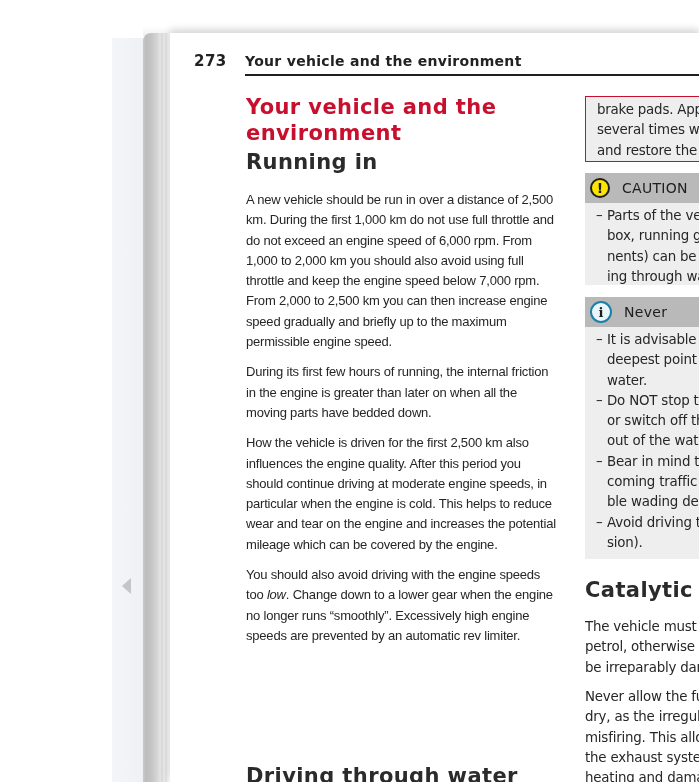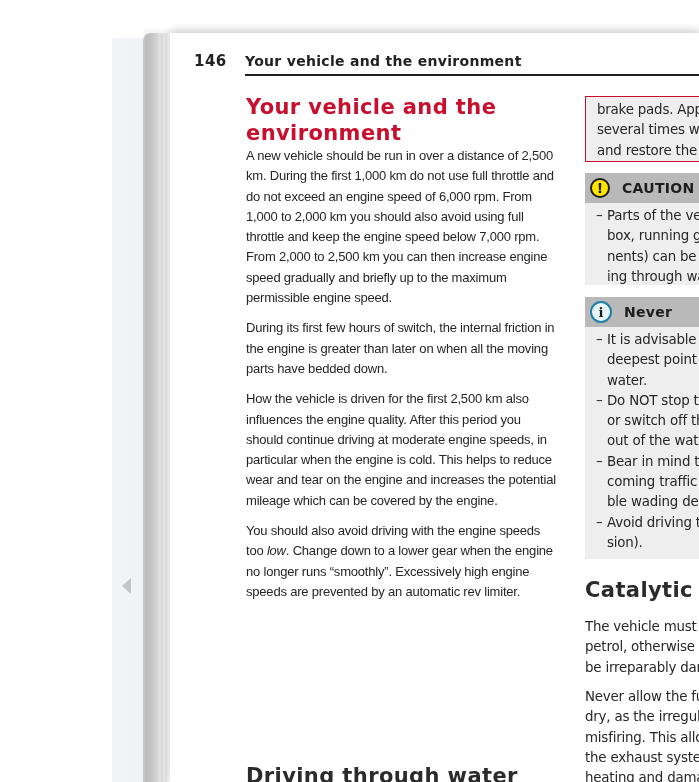--- a/index.html
+++ b/index.html
@@ -74,21 +74,21 @@
 
   .caution-box { position: absolute; left: 0; top: 77px; width: 140px; height: 112px; background: #eeeeee; }
   .caution-head {
     height: 30px; background: #b9b9b9; display: flex; align-items: center; padding-left: 5px;
   }
   .caution-icon {
     width: 20px; height: 20px; border-radius: 50%; background: #fde500; border: 2px solid #1d1d1d;
     box-sizing: border-box; display: flex; align-items: center; justify-content: center;
     font-size: 14px; font-weight: bold; color: #1d1d1d; line-height: 1;
   }
-  .box-head-label { margin-left: 12px; font-size: 14px; font-weight: bold; color: #1d1d1d; letter-spacing: 0.3px; }
+  .box-head-label { margin-left: 12px; font-size: 14px; font-weight: normal; color: #1d1d1d; letter-spacing: 0.3px; }
   .box-list { padding: 3px 0 0 11px; }
   .list-item { font-size: 13.4px; line-height: 20.3px; color: #262626; white-space: nowrap; letter-spacing: -0.2px; position: relative; padding-left: 11px; }
   .list-item .dash { position: absolute; left: 0; top: 0; }
 
   .note-box { position: absolute; left: 0; top: 201px; width: 140px; height: 262px; background: #eeeeee; }
   .note-head {
     height: 30px; background: #b9b9b9; display: flex; align-items: center; padding-left: 5px;
   }
   .note-icon {
     width: 22px; height: 22px; border-radius: 50%; background: #eaf6fb; border: 2px solid #1d7fa8;
@@ -107,29 +107,30 @@
 <body>
 
 <div class="viewer-bg"></div>
 <div class="prev-page-panel"></div>
 <div class="prev-arrow"></div>
 <div class="page-shadow-top"></div>
 <div class="page-stack"></div>
 <div class="page"></div>
 
 <div class="running-header">
-  <span class="page-number">146</span>
+  <span class="page-number">273</span>
   <span class="header-title">Your vehicle and the environment</span>
 </div>
 <div class="header-rule"></div>
 
 <div class="left-col">
   <h1 class="chapter-title">Your vehicle and the environment</h1>
+  <h2 class="section-title">Running in</h2>
   <p class="body-text">A new vehicle should be run in over a distance of 2,500 km. During the first 1,000 km do not use full throttle and do not exceed an engine speed of 6,000 rpm. From 1,000 to 2,000 km you should also avoid using full throttle and keep the engine speed below 7,000 rpm. From 2,000 to 2,500 km you can then in­crease engine speed gradually and briefly up to the maximum permissible engine speed.</p>
-  <p class="body-text">During its first few hours of switch, the in­ternal friction in the engine is greater than later on when all the moving parts have bed­ded down.</p>
+  <p class="body-text">During its first few hours of running, the in­ternal friction in the engine is greater than later on when all the moving parts have bed­ded down.</p>
   <p class="body-text">How the vehicle is driven for the first 2,500 km also influences the engine quality. After this period you should continue driving at moderate engine speeds, in particular when the engine is cold. This helps to reduce wear and tear on the engine and increases the po­tential mileage which can be covered by the engine.</p>
   <p class="body-text"><span>You should also avoid driving with the engine speeds too </span><em>low</em><span>. Change down to a lower gear when the engine no longer runs “smoothly”. Excessively high engine speeds are prevented by an automatic rev limiter.</span></p>
 </div>
 <h2 class="section-title-2">Driving through water</h2>
 
 <div class="right-col">
   <div class="warning-box">
     <div class="box-text">brake pads. Apply the brakes</div>
     <div class="box-text">several times with care to dry</div>
     <div class="box-text">and restore the</div>

